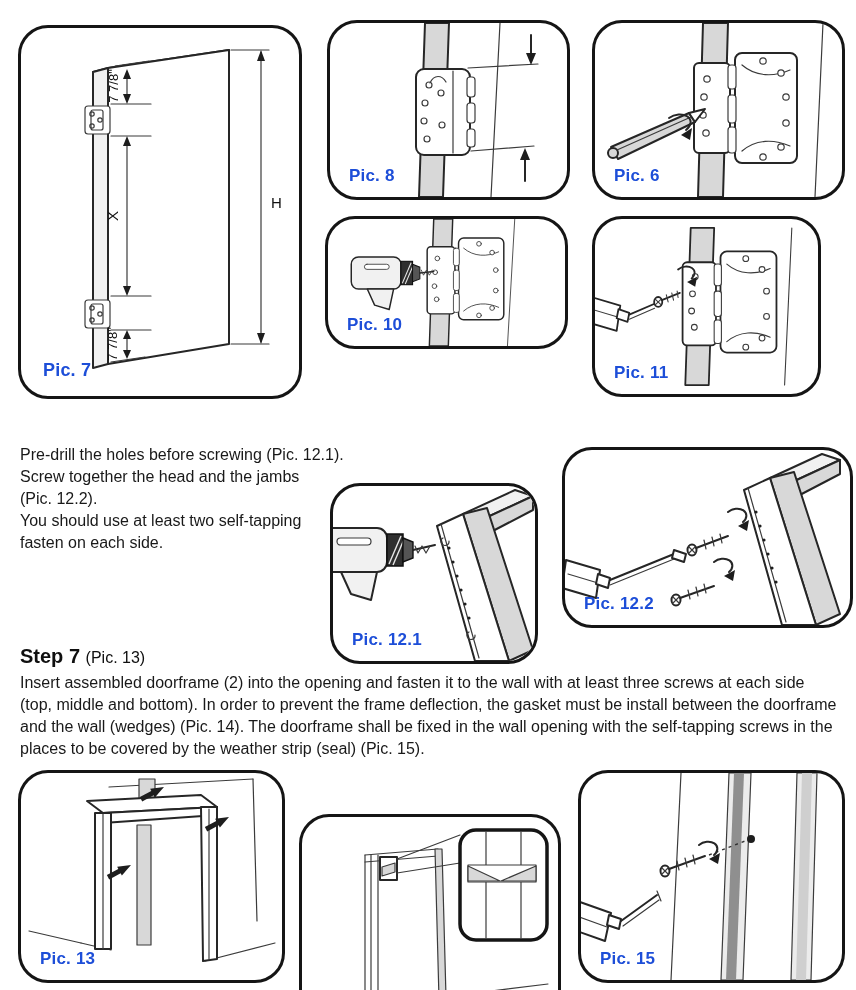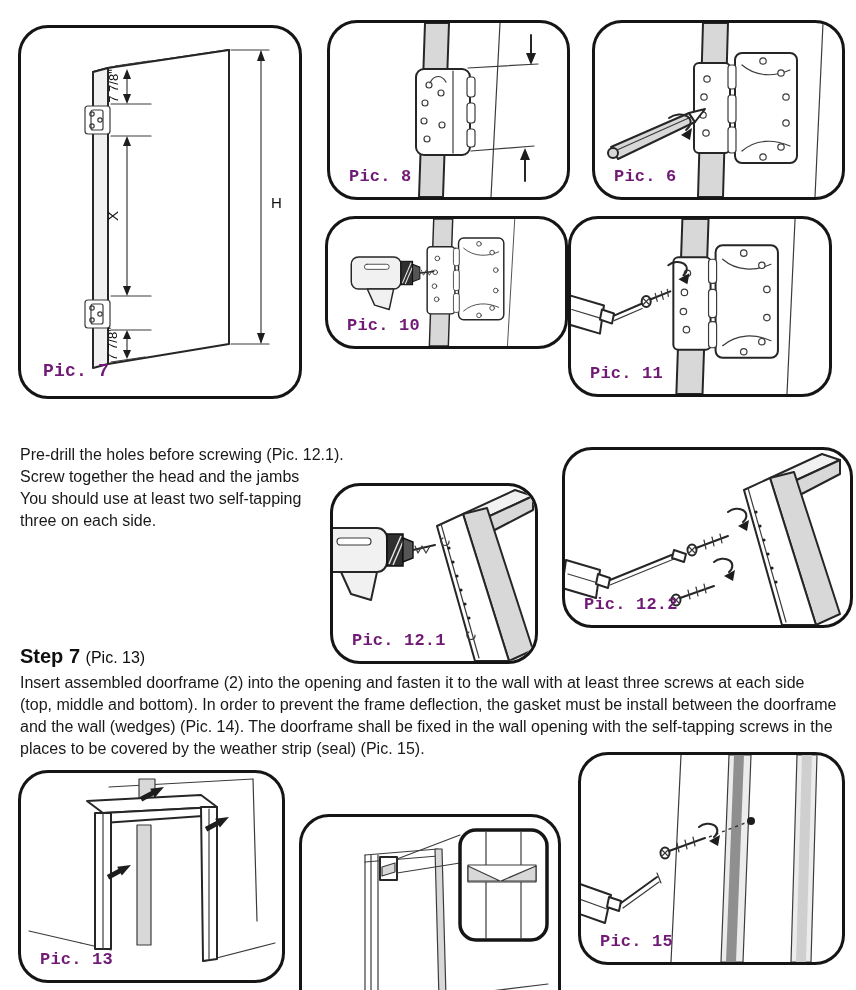--- a/index.html
+++ b/index.html
@@ -2,21 +2,21 @@
 <html><head>
 <meta charset="utf-8">
 <style>
   * { margin:0; padding:0; box-sizing:border-box; }
   html,body { background:#ffffff; }
   body { font-family:"Liberation Sans", sans-serif; color:#1b1b1b; }
   .page { position:relative; width:856px; height:990px; background:#fff; overflow:hidden; }
 
   .panel { position:absolute; background:#fff; border:3px solid #151515; border-radius:30px; overflow:hidden; }
   .panel svg { position:absolute; left:0; top:0; width:100%; height:100%; display:block; }
-  .pic-label { position:absolute; left:19px; bottom:11px; font-weight:700; font-size:17px; color:#701a75; letter-spacing:.2px;font-family:Liberation Mono, monospace; }
+  .pic-label { position:absolute; left:19px; bottom:11px; font-weight:700; font-size:17px; color:#1d4ed8; letter-spacing:.2px; }
 
   .step { position:absolute; }
   .step-title { font-size:20px; font-weight:700; color:#0f0f0f; margin-bottom:4px; }
   .step-title .note { font-weight:400; font-size:16px; }
   .bodyline { font-size:16px; line-height:22px; color:#191919; white-space:nowrap; }
 
   
   .ln   { stroke:#262626; stroke-width:2; fill:none; stroke-linecap:round; stroke-linejoin:round; }
   .lt   { stroke:#3b3b3b; stroke-width:1.2; fill:none; stroke-linecap:round; stroke-linejoin:round; }
   .fw   { fill:#ffffff; }
@@ -192,21 +192,21 @@
         <line x1="58" y1="88" x2="70" y2="60" stroke="#e8e8e8" stroke-width="1.4"></line>
         <line x1="62" y1="89" x2="74" y2="61" stroke="#e8e8e8" stroke-width="1.4"></line>
         <polygon points="72,62 82,66 82,82 72,86" fill="#555" stroke="#111" stroke-width="1.4"></polygon>
         <line class="ln" x1="82" y1="74" x2="101" y2="72"></line>
         <path class="lt" d="M84,70 l3,7 4,-7 4,7 4,-7"></path>
       </g>
     </svg>
     <figcaption class="pic-label">Pic. 10</figcaption>
   </figure>
 
-  <figure class="panel" style="left:568px; top:216px; width:264px; height:181px;">
+  <figure class="panel" style="left:592px; top:216px; width:229px; height:181px;">
     <svg viewBox="0 0 247 174">
       <polygon class="fg ln" points="106,0 132,0 126,174 100,174"></polygon>
       <line class="lt" x1="218" y1="0" x2="210" y2="174"></line>
       <g>
         <rect class="fw ln" x="97" y="38" width="37" height="92" rx="5"></rect>
         <rect class="fw ln" x="139" y="26" width="62" height="112" rx="7"></rect>
         <rect class="fw lt" x="132" y="40" width="8" height="24" rx="3"></rect>
         <rect class="fw lt" x="132" y="70" width="8" height="28" rx="3"></rect>
         <rect class="fw lt" x="132" y="102" width="8" height="26" rx="3"></rect>
         <path class="lt" d="M146,40 c14,12 32,12 48,5"></path>
@@ -242,22 +242,23 @@
         <path class="ln" d="M92,46 a11,8 -15 1 1 15,10"></path>
         <polygon class="solid" points="102,60 113,54 111,65"></polygon>
       </g>
     </svg>
     <figcaption class="pic-label">Pic. 11</figcaption>
   </figure>
 
   <section class="step" style="left:20px; top:444px; width:315px;">
     <div class="bodyline">Pre-drill the holes before screwing (Pic. 12.1).</div>
     <div class="bodyline">Screw together the head and the jambs</div>
+    <div class="bodyline">(Pic. 12.2).</div>
     <div class="bodyline">You should use at least two self-tapping</div>
-    <div class="bodyline">three on each side.</div>
+    <div class="bodyline">fasten on each side.</div>
   </section>
 
   <figure class="panel" style="left:330px; top:447px; width:208px; height:181px;margin-top:36px;">
     <svg viewBox="0 0 202 175">
       <g>
         <polygon class="fgl ln" points="130,28 182,4 200,10 148,34"></polygon>
         <polygon class="fg ln" points="148,34 200,10 200,24 154,48"></polygon>
         <polygon class="fg ln" points="130,28 154,22 200,164 176,175"></polygon>
         <polygon class="fw ln" points="104,40 130,28 176,175 142,175"></polygon>
         <line class="lt" x1="108" y1="38" x2="146" y2="172"></line>
@@ -403,21 +404,21 @@
         <line class="lt" x1="184" y1="15" x2="184" y2="121"></line>
         <line class="lt" x1="219" y1="15" x2="219" y2="121"></line>
         <rect class="fw lt" x="166" y="48" width="68" height="17"></rect>
         <polygon class="fg lt" points="166,49 198,64 166,64"></polygon>
         <polygon class="fg lt" points="234,49 234,64 199,64"></polygon>
       </g>
     </svg>
     <figcaption class="pic-label">Pic. 14</figcaption>
   </figure>
 
-  <figure class="panel" style="left:578px; top:752px; width:267px; height:213px;">
+  <figure class="panel" style="left:578px; top:770px; width:267px; height:213px;">
     <svg viewBox="0 0 261 207">
       <line class="lt" x1="100" y1="0" x2="90" y2="207"></line>
       <g>
         <polygon class="fg2 lt" points="148,0 170,0 162,207 140,207"></polygon>
         <polygon class="fd" points="153,0 163,0 155,207 145,207"></polygon>
         <polygon class="fg2 lt" points="216,0 236,0 230,207 210,207"></polygon>
         <polygon points="221,0 231,0 225,207 215,207" fill="#cfcfcf"></polygon>
       </g>
       <circle class="solid" cx="170" cy="66" r="4"></circle>
       <line x1="128" y1="82" x2="164" y2="68" stroke="#333" stroke-width="1.4" stroke-dasharray="3,4"></line>

